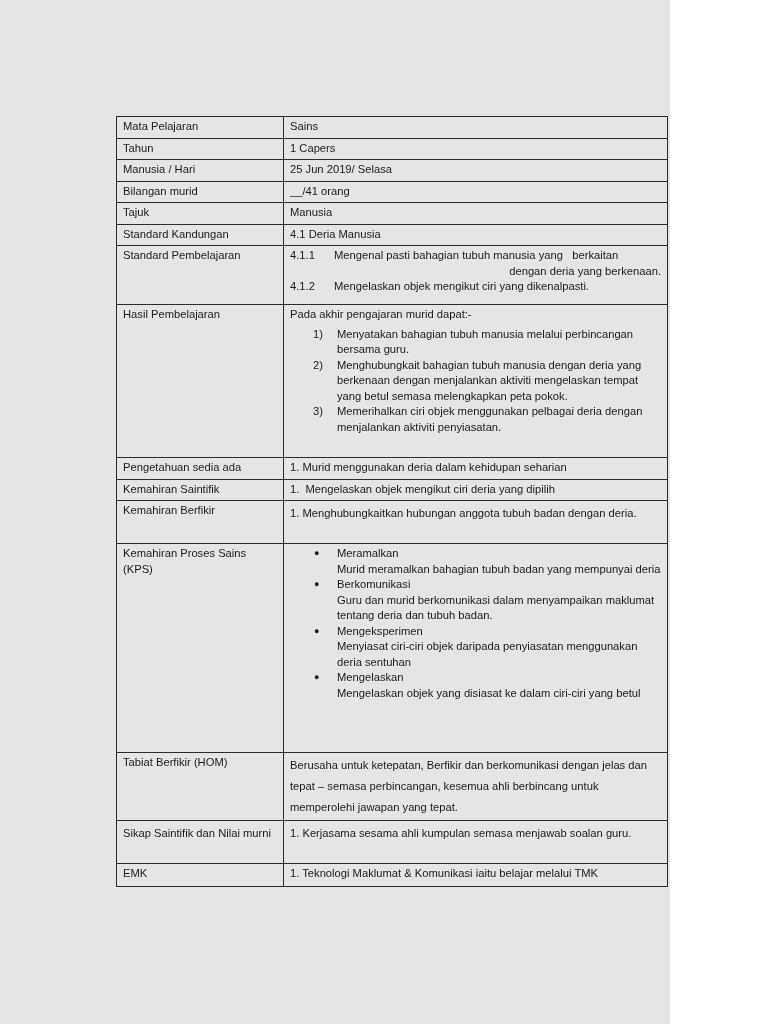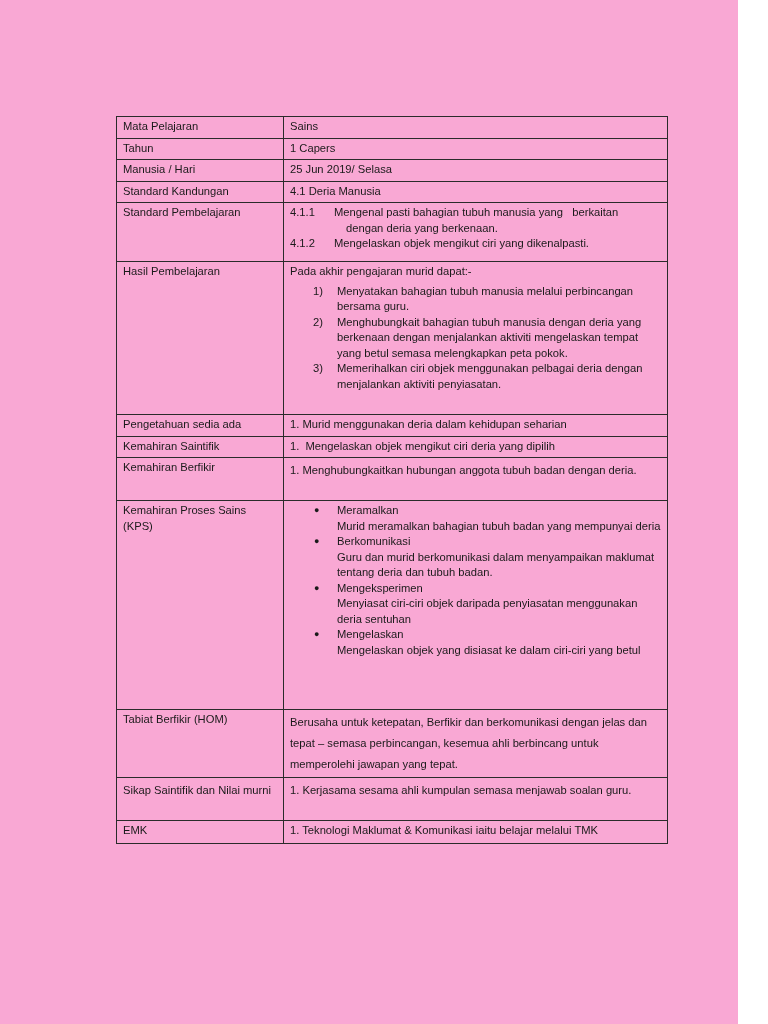--- a/index.html
+++ b/index.html
@@ -11,22 +11,22 @@
       width: 768px;
       height: 1024px;
       position: relative;
       overflow: hidden;
       font-family: "Liberation Sans", sans-serif;
       color: #1a1a1a;
     }
     .page {
       position: absolute;
       left: 0; top: 0;
-      width: 738px; height: 1024px;
-      background: #f9a8d4;
+      width: 670px; height: 1024px;
+      background: #e5e5e5;
     }
     table.rph {
       position: absolute;
       left: 116px;
       top: 116px;
       width: 552px;
       border-collapse: collapse;
       font-size: 11.2px;
       line-height: 15.5px;
     }
@@ -71,39 +71,48 @@
     }
     .sp-line {
       position: relative;
     }
     .sp-line .code {
       display: inline-block;
       width: 44px;
     }
     .sp-indent {
       padding-left: 56px;
+      text-align: right;
     }
   </style>
 </head>
 <body>
 
 <div class="page">
   <table class="rph">
     <tbody>
       <tr class="row-single">
         <td class="label">Mata Pelajaran</td>
         <td>Sains</td>
       </tr>
       <tr class="row-single">
         <td class="label">Tahun</td>
         <td>1 Capers</td>
       </tr>
       <tr class="row-single">
         <td class="label">Manusia / Hari</td>
         <td>25 Jun 2019/ Selasa</td>
+      </tr>
+      <tr class="row-single">
+        <td class="label">Bilangan murid</td>
+        <td>__/41 orang</td>
+      </tr>
+      <tr class="row-single">
+        <td class="label">Tajuk</td>
+        <td>Manusia</td>
       </tr>
       <tr class="row-single">
         <td class="label">Standard Kandungan</td>
         <td>4.1 Deria Manusia</td>
       </tr>
       <tr>
         <td class="label" style="height:54px;">Standard Pembelajaran</td>
         <td>
           <div class="sp-line">
             <span class="code">4.1.1</span><span style="white-space:pre;">Mengenal pasti bahagian tubuh manusia yang   berkaitan</span>

